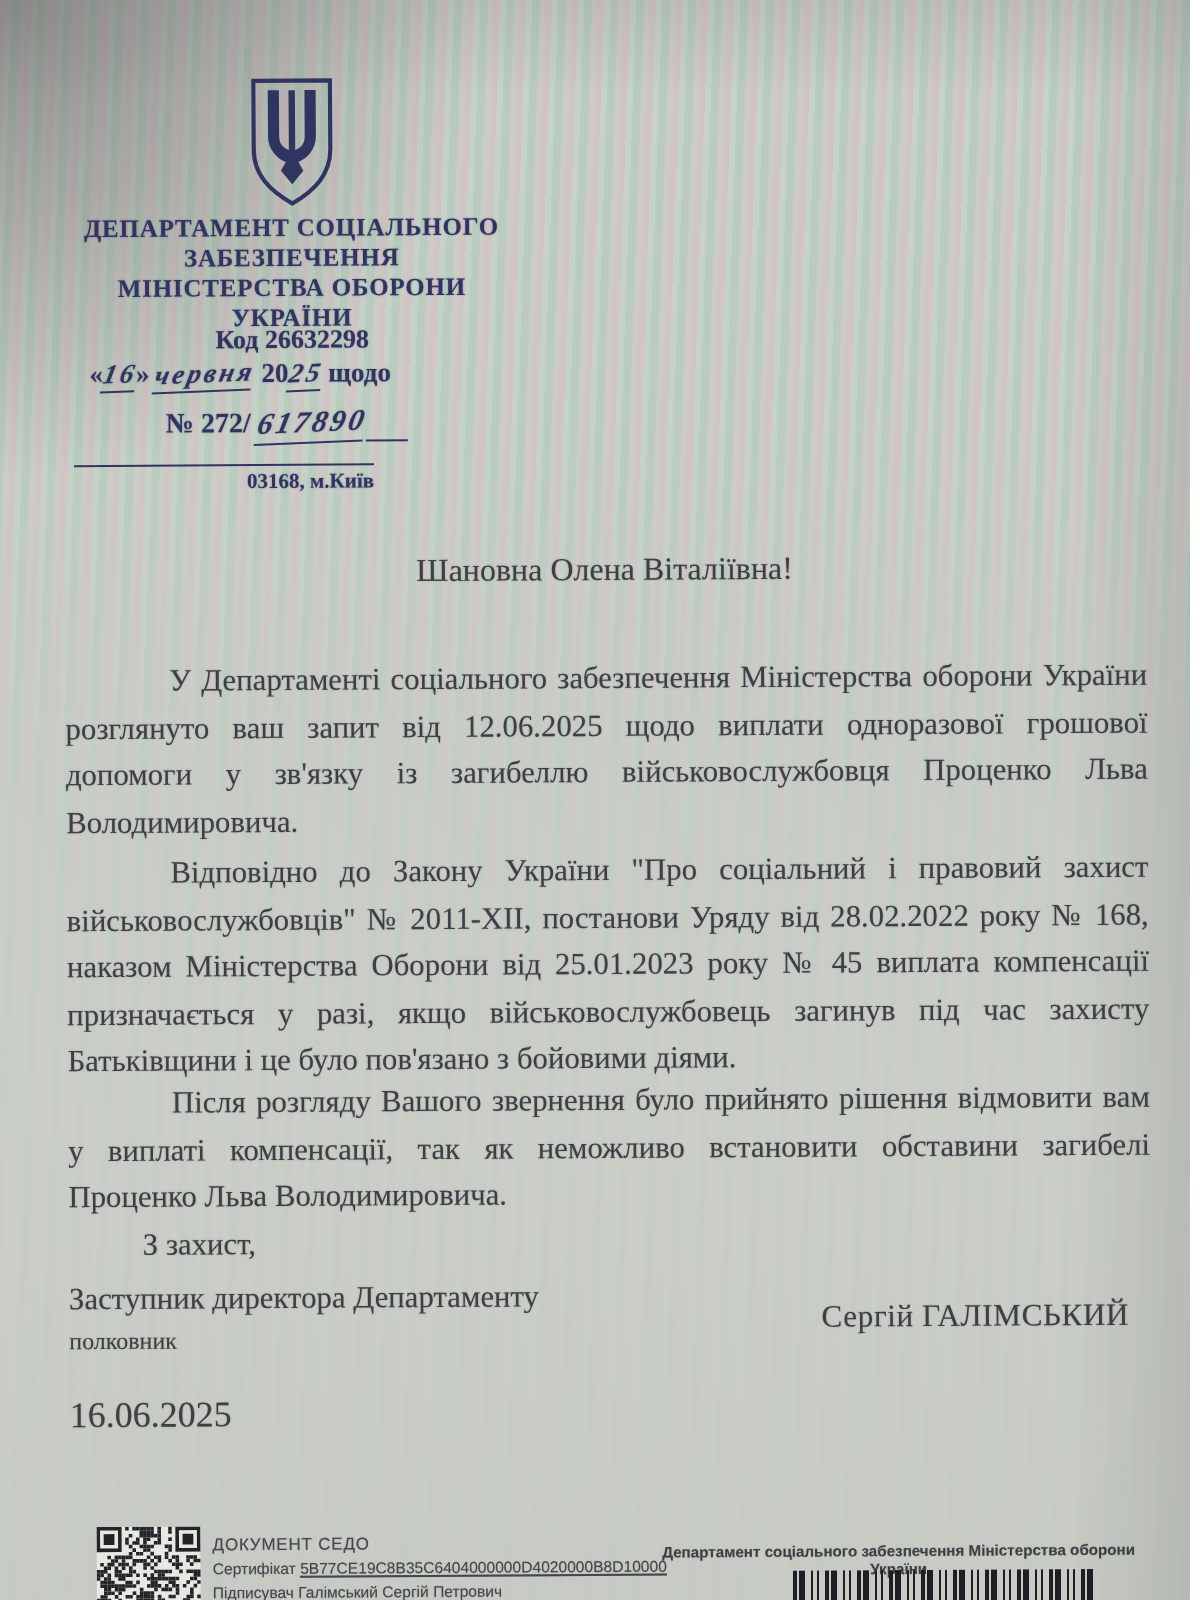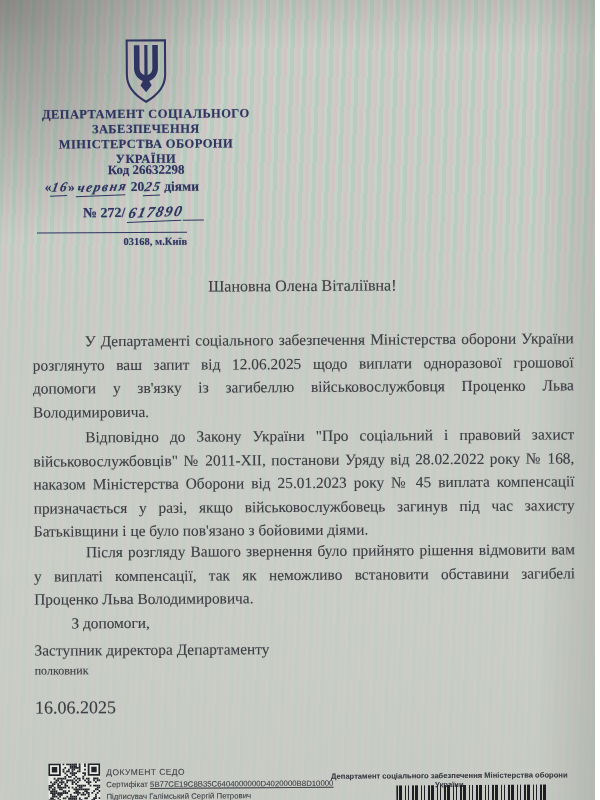--- a/index.html
+++ b/index.html
@@ -103,38 +103,39 @@
       <div>МІНІСТЕРСТВА ОБОРОНИ</div>
       <div>УКРАЇНИ</div>
     </div>
 
     <div class="code ink">Код 26632298</div>
 
     <div class="dateline ink">
       <span>«</span><span class="hand u">16</span><span>»</span>
       <span class="hand u">червня</span>
       <span>20</span><span class="hand u">25</span>
-      <span>діями</span>
+      <span>щодо</span>
     </div>
 
     <div class="numline ink">
       <span>№ 272/</span>
       <span class="hand u">617890</span><span class="u">&nbsp;&nbsp;&nbsp;&nbsp;&nbsp;&nbsp;</span>
     </div>
 
     <div class="hr-addr"></div>
     <div class="addr ink">03168, м.Київ</div>
 
     <div class="salutation body-ink">Шановна Олена Віталіївна!</div>
     <div class="para p1 body-ink">У Департаменті соціального забезпечення Міністерства оборони України розглянуто ваш запит від 12.06.2025 щодо виплати одноразової грошової допомоги у зв'язку із загибеллю військовослужбовця Проценко Льва Володимировича.</div>
     <div class="para p2 body-ink">Відповідно до Закону України "Про соціальний і правовий захист військовослужбовців" № 2011-XII, постанови Уряду від 28.02.2022 року № 168, наказом Міністерства Оборони від 25.01.2023 року № 45 виплата компенсації призначається у разі, якщо військовослужбовець загинув під час захисту Батьківщини і це було пов'язано з бойовими діями.</div>
     <div class="para p3 body-ink">Після розгляду Вашого звернення було прийнято рішення відмовити вам у виплаті компенсації, так як неможливо встановити обставини загибелі Проценко Льва Володимировича.</div>
-    <div class="closing body-ink">З допомоги,</div>
+    <div class="closing body-ink">З захист,</div>
     <div class="pos1 body-ink">Заступник директора Департаменту</div>
     <div class="pos2 body-ink">полковник</div>
+    <div class="signer body-ink">Сергій ГАЛІМСЬКИЙ</div>
     <div class="docdate body-ink">16.06.2025</div>
 
     <svg class="qr" viewBox="0 0 29 29" xmlns="http://www.w3.org/2000/svg">
       <rect x="0" y="0" width="29" height="29" fill="#e6e8e2"></rect>
       <g fill="#23242a">
         <rect x="0" y="0" width="7" height="7"></rect>
           <rect x="22" y="0" width="7" height="7"></rect>
           <rect x="0" y="22" width="7" height="7"></rect>
       </g>
       <g fill="#e6e8e2">

